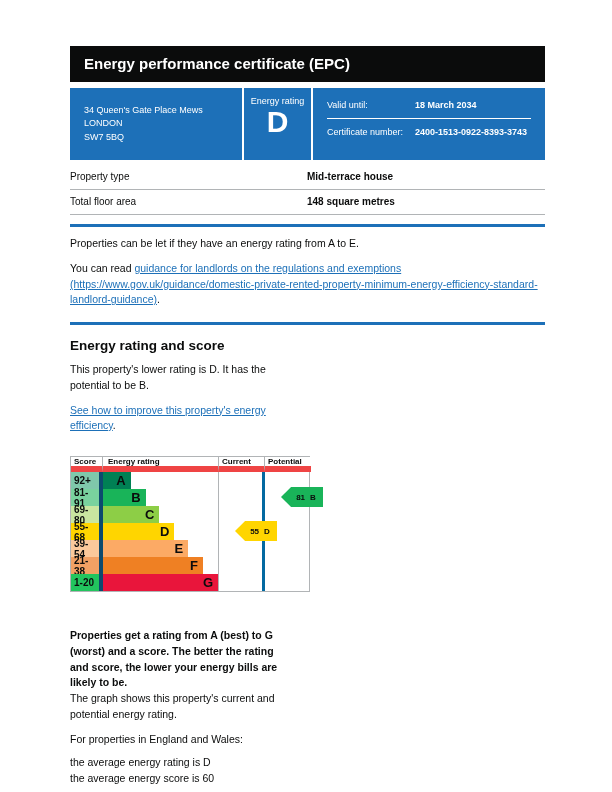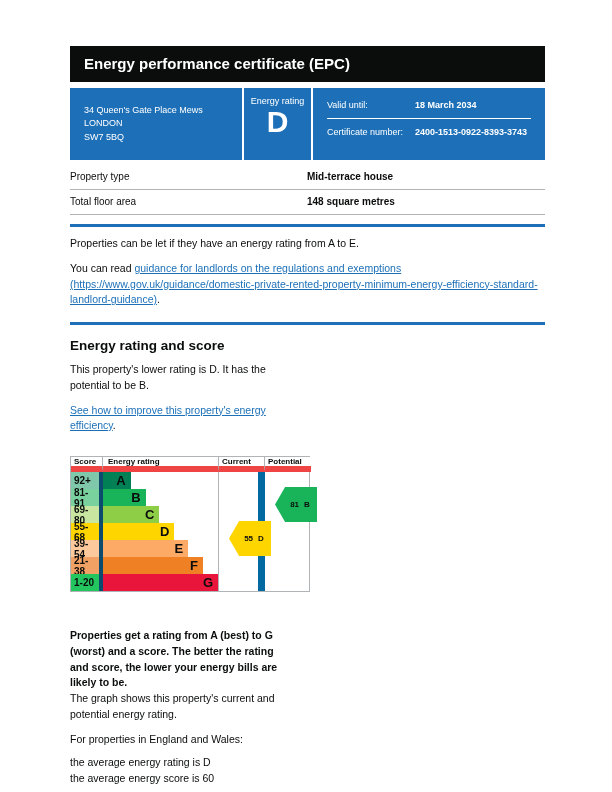--- a/index.html
+++ b/index.html
@@ -57,23 +57,23 @@
   .ch-head { font-size:8px; font-weight:bold; display:flex; align-items:center;
              padding-left:3px; border-right:1px solid #b1b4b6; border-bottom:6px solid #ef4444;
              background:#fff; white-space:nowrap; overflow:hidden; }
   .ch-head.last { border-right:none; }
   .score-cell { grid-column:1; font-size:10px; font-weight:bold; display:flex;
                 align-items:center; padding-left:3px; border-right:4px solid #0c4a6e; }
   .bar-cell { grid-column:2; border-right:1px solid #b1b4b6; }
   .bar { height:100%; display:flex; align-items:center; justify-content:flex-end;
          padding-right:5px; font-weight:bold; font-size:13px; }
   .col-span { position:relative; }
-  .col-current-span { grid-column:3; grid-row:2 / span 7; border-right:7px solid #0369a1; }
+  .col-current-span { grid-column:3; grid-row:2 / span 7; border-right:3px solid #0369a1; }
   .col-potential-span { grid-column:4; grid-row:2 / span 7; }
-  .arrow { position:absolute; left:10px; width:42px; height:35px;
+  .arrow { position:absolute; left:16px; width:42px; height:20px;
            clip-path:polygon(0 50%, 24% 0, 100% 0, 100% 100%, 24% 100%);
            display:flex; align-items:center; justify-content:center; gap:5px;
            padding-left:8px; font-size:8px; font-weight:bold; color:#0b0c0c; }
 </style>
 </head>
 <body>
 
 <div class="page">
   <div class="content">
 

